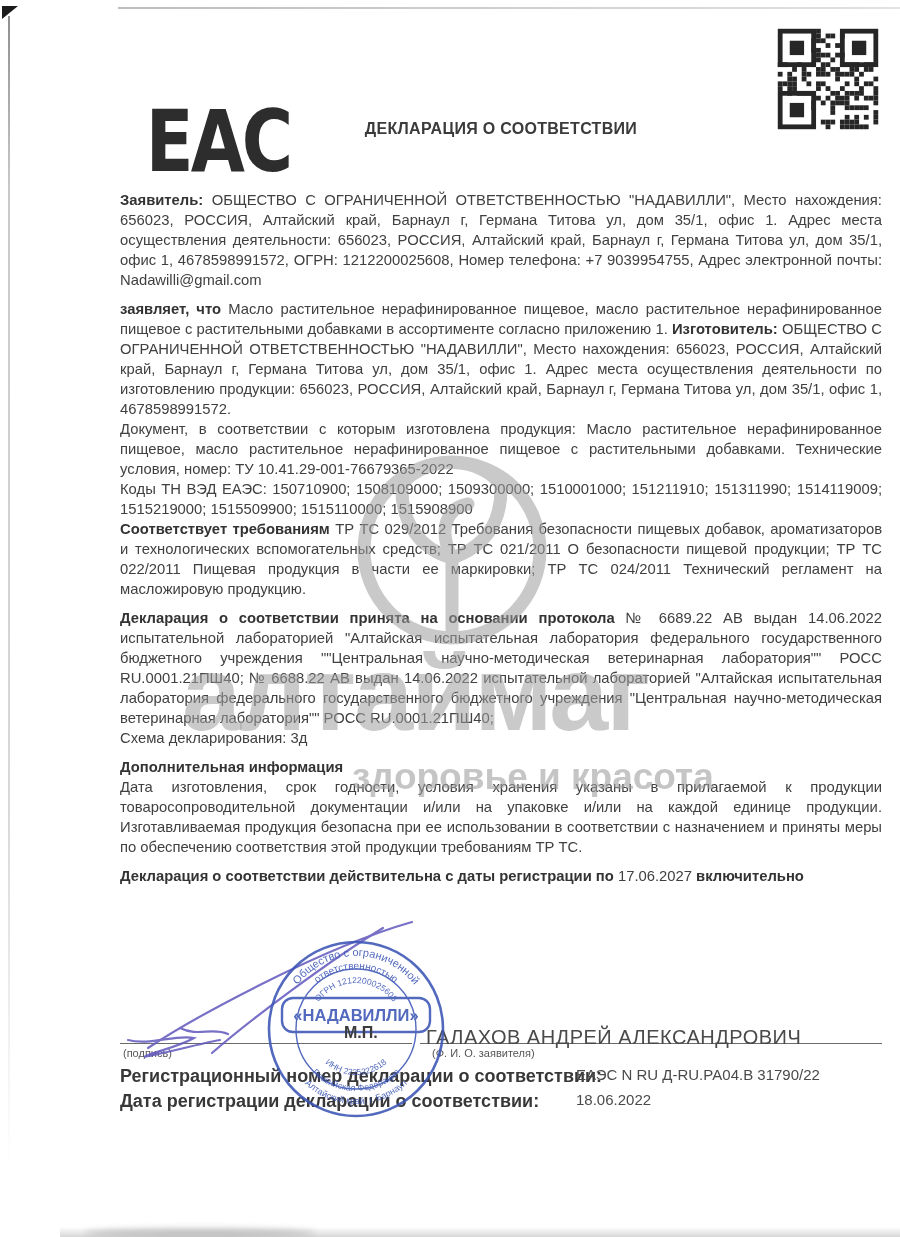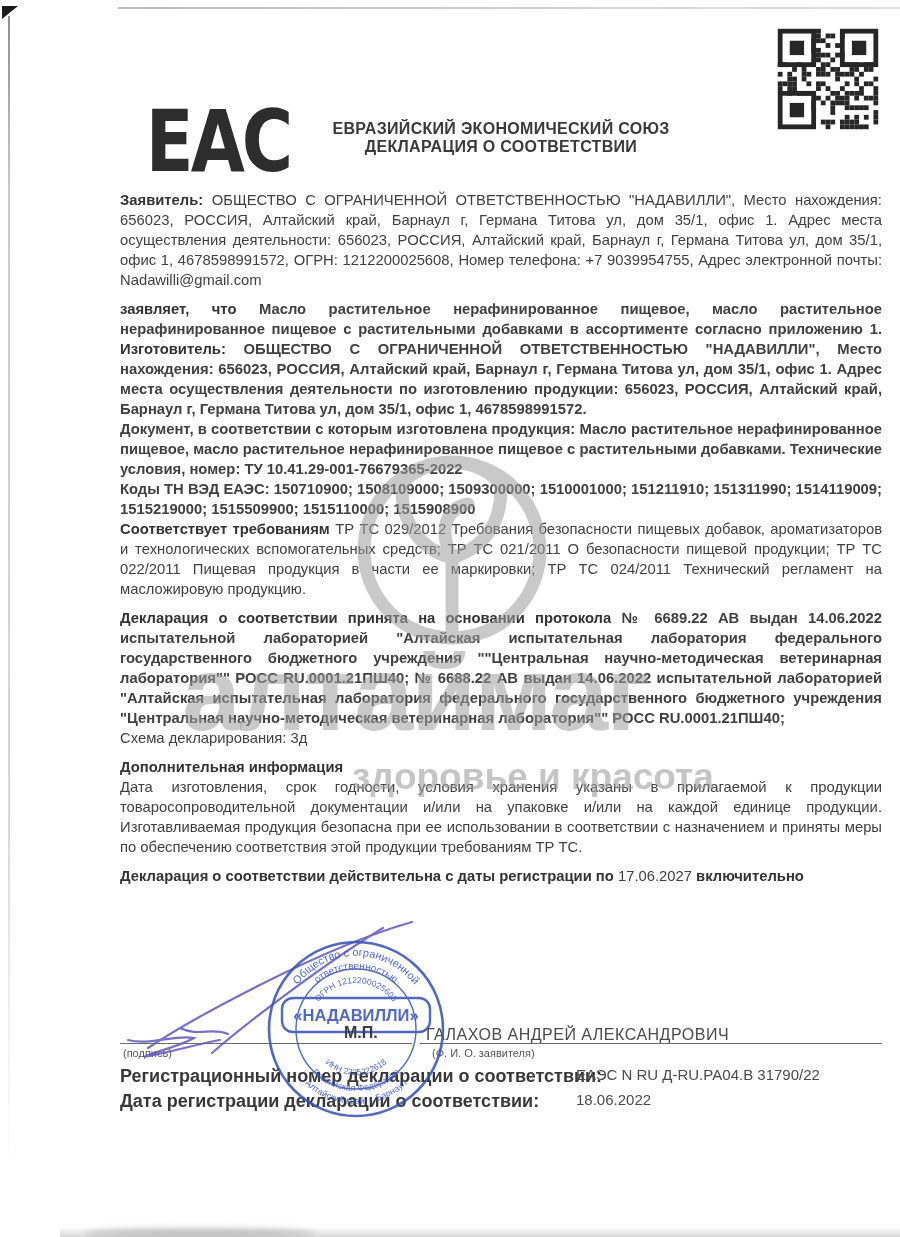--- a/index.html
+++ b/index.html
@@ -23,35 +23,35 @@
        transform:scaleY(1.22);letter-spacing:-3px;}
   .qr{left:773px;top:24px;width:110px;height:110px;}
   .title-wrap{left:120px;top:120px;width:762px;text-align:center;color:#3a3a3a;}
   .title-line{font-weight:bold;font-size:16px;letter-spacing:.3px;}
   .title-line + .title-line{}
 
   
   .doc{left:120px;top:190px;width:762px;color:#404040;font-size:14.8px;line-height:20px;
        text-align:justify;}
   .doc .para{margin:0 0 9px 0;}
-  .doc .tight{margin:0;font-weight:bold;}
+  .doc .tight{margin:0;}
   .doc b{color:#333;}
 
   
   .wm{pointer-events:none;z-index:5;}
   .wm-brand{left:182px;top:640px;width:540px;font-size:106px;font-weight:bold;letter-spacing:-2px;
             color:rgba(158,158,158,.55);line-height:1;}
   .wm-tagline{left:352px;top:758px;font-size:37px;font-weight:bold;color:rgba(158,158,158,.6);line-height:1;}
   .wm-flower{left:340px;top:438px;width:224px;height:214px;opacity:.55;}
 
   
   .sig-zone{z-index:6;}
   .sig-line{height:1px;background:rgba(70,70,70,.8);}
   .lbl-small{font-size:11px;color:#555;}
-  .name{left:426px;top:1026px;font-size:16px;color:#4a4a4a;letter-spacing:.5px;}
+  .name{left:426px;top:1026px;font-size:20px;color:#4a4a4a;letter-spacing:.5px;}
   .mp{left:344px;top:1024px;font-size:16px;font-weight:bold;color:#3c3c3c;z-index:8;}
   .reg-row-label{font-weight:bold;font-size:18px;color:#383838;}
   .reg-row-value{font-size:15px;color:#4a4a4a;}
   .stamp{left:265px;top:938px;width:182px;height:182px;z-index:7;opacity:.88;}
   .signature-strokes{left:120px;top:908px;width:320px;height:155px;z-index:7;opacity:.85;}
 </style>
 </head>
 <body>
 
 <div class="abs corner-mark"></div>
@@ -199,21 +199,20 @@
     <rect x="90.8695652173913" y="100.43478260869566" width="4.782608695652174" height="4.782608695652174" fill="#262626"></rect>
     <rect x="7.173913043478261" y="7.173913043478261" width="33.47826086956522" height="33.47826086956522" fill="none" stroke="#262626" stroke-width="4.782608695652174"></rect>
     <rect x="16.73913043478261" y="16.73913043478261" width="14.347826086956522" height="14.347826086956522" fill="#262626"></rect>
     <rect x="69.34782608695652" y="7.173913043478261" width="33.47826086956522" height="33.47826086956522" fill="none" stroke="#262626" stroke-width="4.782608695652174"></rect>
     <rect x="78.91304347826087" y="16.73913043478261" width="14.347826086956522" height="14.347826086956522" fill="#262626"></rect>
     <rect x="7.173913043478261" y="69.34782608695652" width="33.47826086956522" height="33.47826086956522" fill="none" stroke="#262626" stroke-width="4.782608695652174"></rect>
     <rect x="16.73913043478261" y="78.91304347826087" width="14.347826086956522" height="14.347826086956522" fill="#262626"></rect>
   </svg>
 
 <div class="abs title-wrap">
-  <div class="title-line">ЕВРАЗИЙСКИЙ ЭКОНОМИЧЕСКИЙ СОЮЗ</div>
   <div class="title-line">ДЕКЛАРАЦИЯ О СООТВЕТСТВИИ</div>
 </div>
 
 <div class="abs doc">
   <div class="para"><b>Заявитель:</b><span> ОБЩЕСТВО С ОГРАНИЧЕННОЙ ОТВЕТСТВЕННОСТЬЮ "НАДАВИЛЛИ", Место нахождения: 656023, РОССИЯ, Алтайский край, Барнаул г, Германа Титова ул, дом 35/1, офис 1. Адрес места осуществления деятельности: 656023, РОССИЯ, Алтайский край, Барнаул г, Германа Титова ул, дом 35/1, офис 1, 4678598991572, ОГРН: 1212200025608, Номер телефона: +7 9039954755, Адрес электронной почты: Nadawilli@gmail.com</span></div>
   <div class="tight"><b>заявляет, что</b><span> Масло растительное нерафинированное пищевое, масло растительное нерафинированное пищевое  с растительными добавками в ассортименте согласно приложению 1. </span><b>Изготовитель:</b><span> ОБЩЕСТВО С ОГРАНИЧЕННОЙ ОТВЕТСТВЕННОСТЬЮ "НАДАВИЛЛИ", Место нахождения: 656023, РОССИЯ, Алтайский край, Барнаул г, Германа Титова ул, дом 35/1, офис 1. Адрес места осуществления деятельности по изготовлению продукции: 656023, РОССИЯ, Алтайский край, Барнаул г, Германа Титова ул, дом 35/1, офис 1, 4678598991572.</span></div>
   <div class="tight"><span>Документ, в соответствии с которым изготовлена продукция: Масло растительное нерафинированное пищевое, масло растительное нерафинированное пищевое с растительными добавками. Технические условия, номер: ТУ 10.41.29-001-76679365-2022</span></div>
   <div class="tight"><span>Коды ТН ВЭД ЕАЭС: 150710900; 1508109000; 1509300000; 1510001000; 151211910; 151311990; 1514119009; 1515219000; 1515509900; 1515110000; 1515908900</span></div>
   <div class="para"><b>Соответствует требованиям</b><span> ТР ТС 029/2012 Требования безопасности пищевых добавок, ароматизаторов и технологических вспомогательных средств; ТР ТС 021/2011 О безопасности пищевой продукции; ТР ТС 022/2011 Пищевая продукция в части ее маркировки; ТР ТС 024/2011 Технический регламент на масложировую продукцию.</span></div>
   <div class="tight"><b>Декларация о соответствии принята на основании протокола</b><span> № 6689.22 АВ выдан 14.06.2022 испытательной лабораторией "Алтайская испытательная лаборатория федерального государственного бюджетного учреждения ""Центральная научно-методическая ветеринарная лаборатория"" РОСС RU.0001.21ПШ40; № 6688.22 АВ выдан 14.06.2022 испытательной лабораторией "Алтайская испытательная лаборатория федерального государственного бюджетного учреждения "Центральная научно-методическая ветеринарная лаборатория"" РОСС RU.0001.21ПШ40;</span></div>

